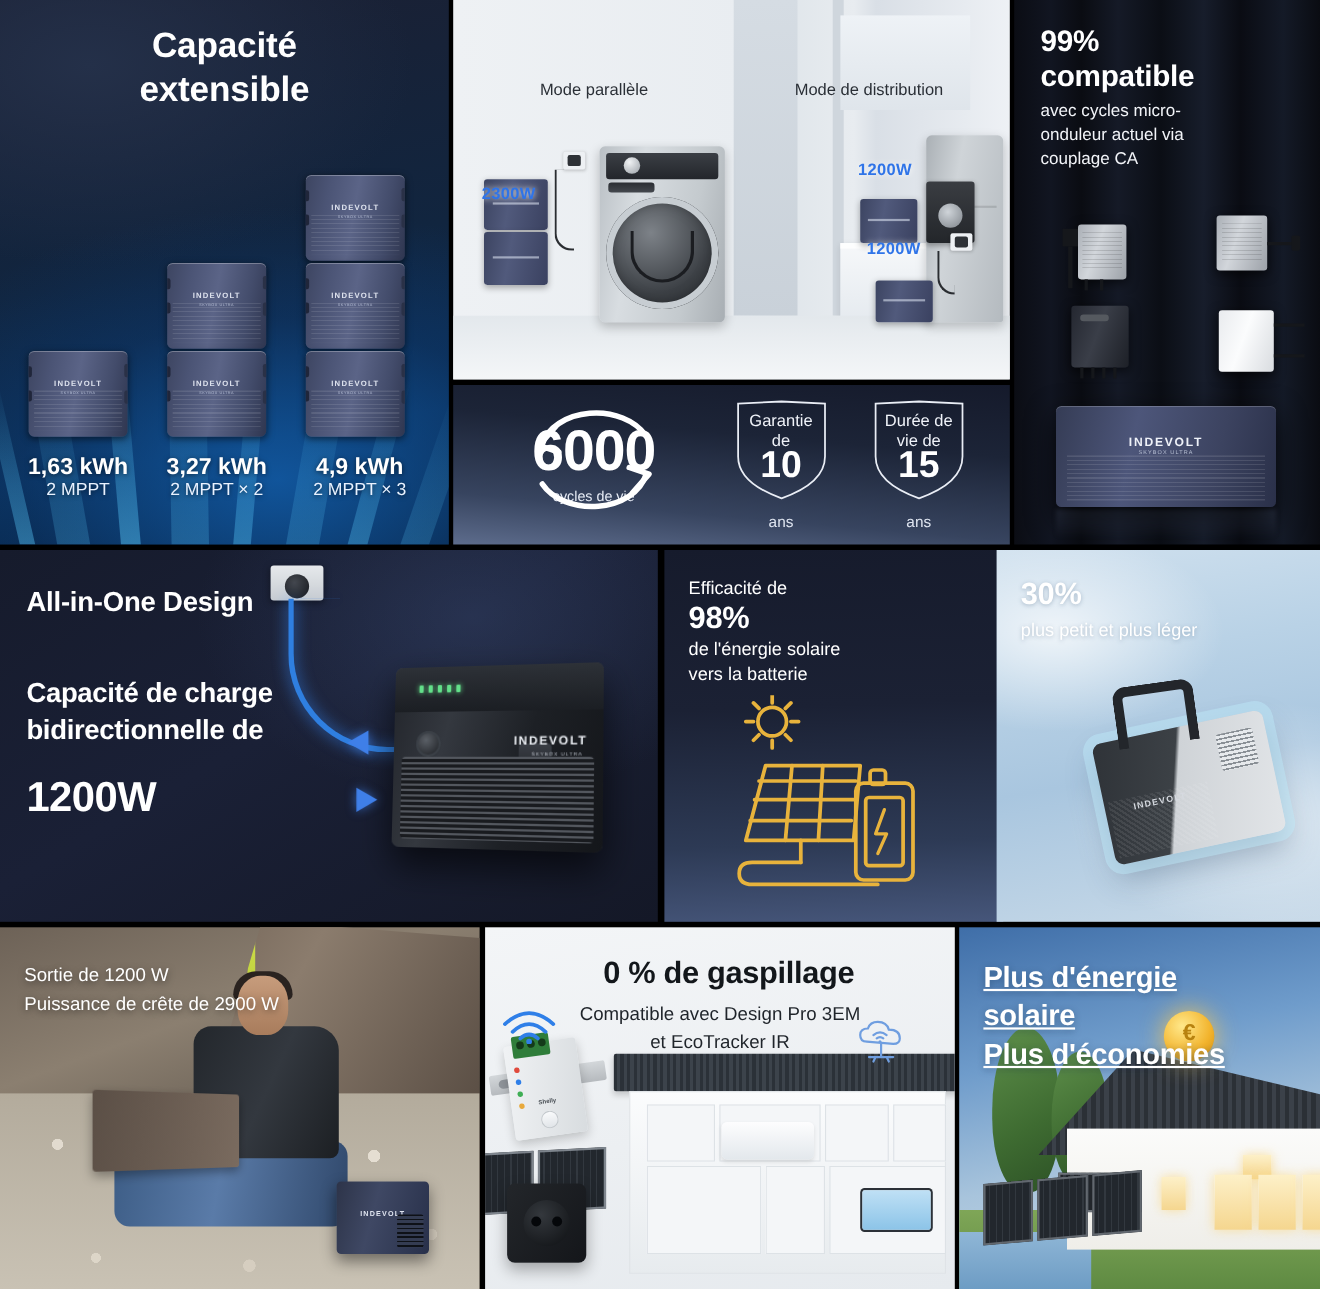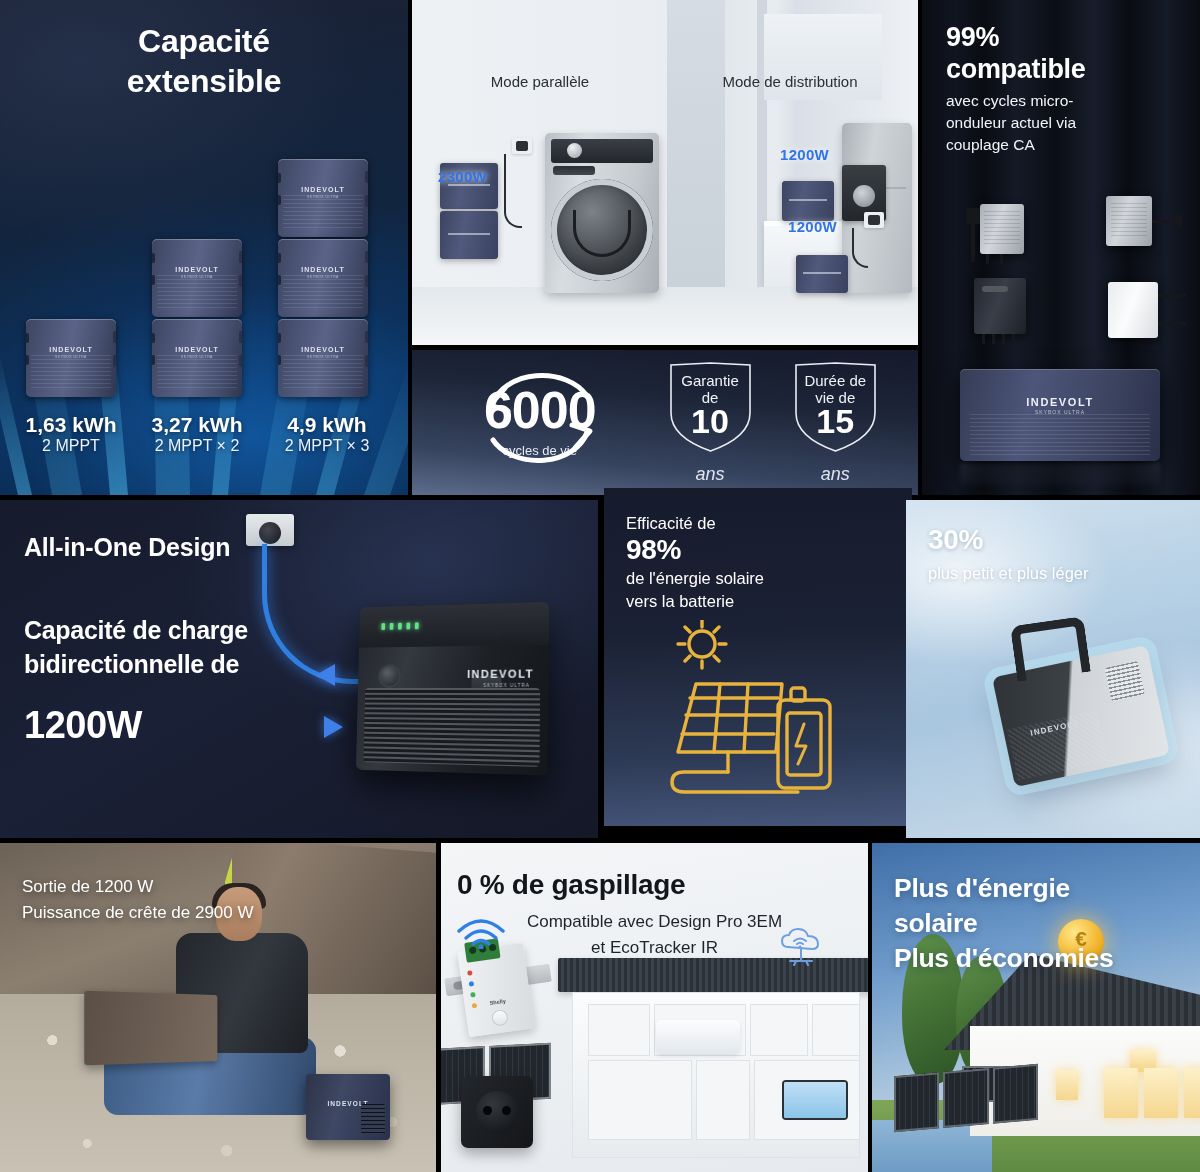--- a/index.html
+++ b/index.html
@@ -124,21 +124,21 @@
   .p-cycles .inner { position:absolute; inset:0; display:flex; align-items:center; justify-content:space-evenly; }
   .cyc { position:relative; width:175px; text-align:center; color:#fff; }
   .cyc .num { font-size:52px; font-weight:bold; line-height:.92; letter-spacing:-1px; }
   .cyc .cap { font-size:13px; color:#e7ecf6; margin-top:8px; }
   .cyc .arrows { position:absolute; left:50%; top:50%; width:150px; height:96px; margin:-52px 0 0 -75px; }
   .shield { position:relative; width:85px; text-align:center; color:#fff; }
   .shieldbox { position:relative; width:85px; height:92px; margin:0 auto; }
   .shieldbox svg { position:absolute; inset:0; }
   .shieldbox .top { position:absolute; left:0; right:0; top:11px; font-size:15px; line-height:1.18; color:#f0f3f9; }
   .shieldbox .numb { position:absolute; left:0; right:0; top:43px; font-size:34px; font-weight:bold; line-height:1; }
-  .shield .unit { font-size:18px; color:#dfe5f0; margin-top:11px;font-style:italic; }
+  .shield .unit { font-size:14px; color:#dfe5f0; margin-top:11px; }
 
   
   .p-compat {
     left:922px; top:0; width:278px; height:495px;
     background:
       linear-gradient(to right, #0b0d14 0%, #111521 12%, #0a0c12 22%, #151a27 34%, #0b0e15 48%,
                       #171d2b 62%, #0a0c13 74%, #141a27 88%, #0a0c12 100%);
   }
   .p-compat .h { position:absolute; top:22px; left:24px; right:16px; color:#fff; }
   .p-compat .h .b { font-size:27px; font-weight:bold; line-height:1.18; letter-spacing:-.3px; }
@@ -202,21 +202,21 @@
     border-left:5px solid #2f7fe0; border-bottom:5px solid #2f7fe0; border-radius:0 0 0 90px;
     filter:drop-shadow(0 0 7px rgba(56,140,255,.85)); }
   .arr { position:absolute; width:0; height:0; }
   .arr.left { border-top:11px solid transparent; border-bottom:11px solid transparent; border-right:19px solid #3f7fe8;
     left:316px; top:164px; filter:drop-shadow(0 0 5px rgba(63,127,232,.7)); }
   .arr.right{ border-top:11px solid transparent; border-bottom:11px solid transparent; border-left:19px solid #3f7fe8;
     left:324px; top:216px; filter:drop-shadow(0 0 5px rgba(63,127,232,.7)); }
 
   
   .p-eff {
-    left:604px; top:488px; width:308px; height:338px;
+    left:604px; top:500px; width:308px; height:338px;
     background:linear-gradient(178deg,#161b2c 0%,#1b2134 42%,#2d3a55 78%,#46567a 100%);
   }
   .p-eff .h { position:absolute; left:22px; top:26px; color:#fff; }
   .p-eff .h .l1 { font-size:16.5px; }
   .p-eff .h .l2 { font-size:28px; font-weight:bold; line-height:1.2; letter-spacing:-.3px; }
   .p-eff .h .l3 { font-size:16.5px; line-height:1.42; }
   .p-eff svg { position:absolute; left:44px; top:132px; }
 
   
   .p-small {
@@ -288,21 +288,21 @@
   .p-station .h { position:absolute; left:22px; top:24px; color:#fff; z-index:5; }
   .p-station .h .b { font-size:26.5px; font-weight:bold; line-height:1.28; letter-spacing:-.3px;
     text-shadow:0 2px 7px rgba(0,0,0,.45); }
   .p-station .h .s { font-size:17px; line-height:1.5; margin-top:7px; text-shadow:0 2px 7px rgba(0,0,0,.5); }
 
   
   .p-waste {
     left:441px; top:843px; width:427px; height:329px;
     background:linear-gradient(170deg,#f3f5f7 0%,#eceff2 55%,#e6eaee 100%);
   }
-  .p-waste .t1 { position:absolute; top:26px; left:16px; right:0; 
+  .p-waste .t1 { position:absolute; top:26px; left:16px; right:0; text-align:center;
     font-size:28px; font-weight:bold; color:#13171b; letter-spacing:-.3px; }
   .p-waste .t2 { position:absolute; top:66px; left:0; right:0; text-align:center;
     font-size:17px; color:#1f242a; line-height:1.52; }
   .house { position:absolute; right:0; bottom:14px; width:320px; height:200px; }
   .house .roof{ position:absolute; left:10px; right:-10px; top:0; height:34px;
     background:repeating-linear-gradient(to right,#2b3138 0 3px,#3c434b 3px 6px); border-radius:2px;
     box-shadow:0 3px 6px rgba(0,0,0,.18); }
   .house .body{ position:absolute; left:24px; right:8px; top:34px; bottom:0;
     background:linear-gradient(#fbfcfd,#e7ebee); box-shadow:inset 0 0 0 1px #dfe3e7; }
   .house .rm{ position:absolute; background:#f4f6f8; box-shadow:inset 0 0 0 1px #dde2e6; }
@@ -338,21 +338,21 @@
   .wifi { position:absolute; }
   .cloudicon { position:absolute; right:44px; top:84px; width:46px; height:44px; }
 
   
   .p-solar {
     left:872px; top:843px; width:328px; height:329px;
     background:linear-gradient(168deg,#3f6ea8 0%,#6f9ccb 34%,#a8c4dc 62%,#cfdde8 100%);
   }
   .p-solar .h { position:absolute; left:22px; top:28px; color:#fff; z-index:4; }
   .p-solar .h .b { font-size:26.5px; font-weight:bold; line-height:1.33; letter-spacing:-.3px;
-    text-shadow:0 2px 7px rgba(20,50,80,.4); }
+    text-shadow:0 2px 7px rgba(20,50,80,.4);text-decoration:underline; }
   .sol-house { position:absolute; right:-14px; bottom:18px; width:270px; height:200px; }
   .sol-house .roof{ position:absolute; left:0; right:0; top:0; height:96px;
     background:repeating-linear-gradient(to right,#2b3036 0 4px,#3b4149 4px 8px);
     clip-path:polygon(32% 0, 100% 46%, 100% 100%, 0 100%); box-shadow:0 4px 9px rgba(0,0,0,.2); }
   .sol-house .wall{ position:absolute; left:26px; right:0; top:72px; bottom:18px;
     background:linear-gradient(#fbfbfa,#efeee9); }
   .sol-house .win{ position:absolute; background:linear-gradient(#fdf0c8,#f5d68f); box-shadow:0 0 10px rgba(250,215,130,.75); }
   .sol-house .balc{ position:absolute; left:18px; top:112px; width:76px; height:36px;
     background:repeating-linear-gradient(to right,#22262b 0 4px,#343a41 4px 7px); box-shadow:inset 0 0 0 2px #6d737a; }
   .sol-ground { position:absolute; left:0; right:0; bottom:0; height:72px;

